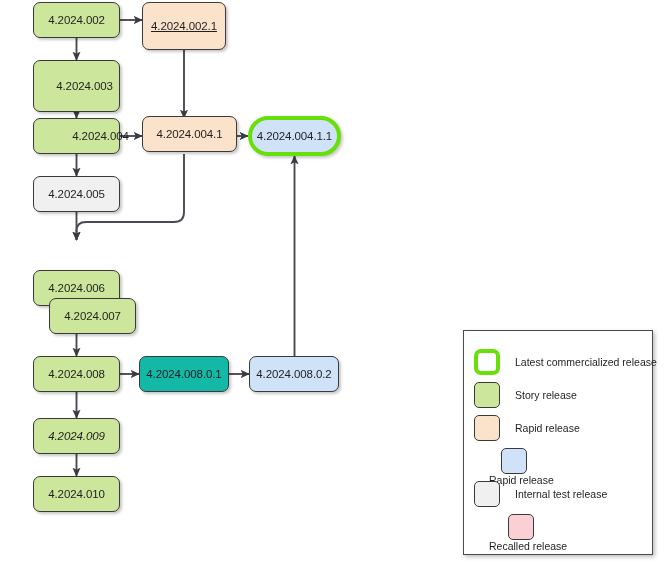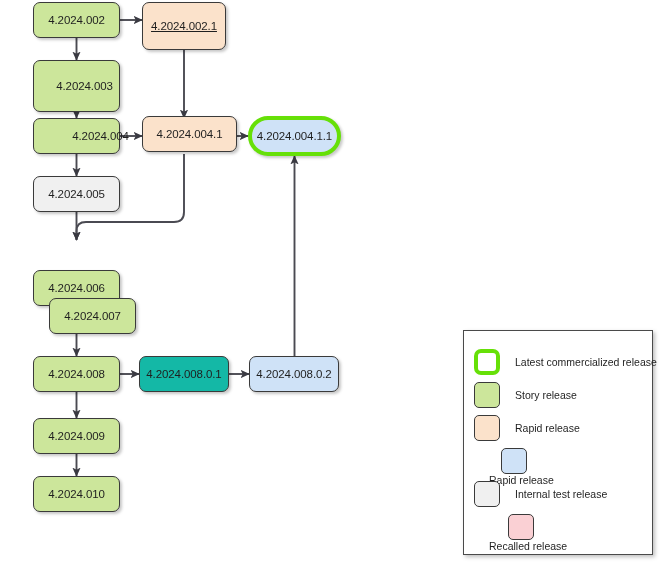--- a/index.html
+++ b/index.html
@@ -146,21 +146,21 @@
       </div>
       <div class="node" style="left: 33px; top: 356px; width: 87px; height: 36px; background: rgb(204, 230, 155);">
         <span>4.2024.008</span>
       </div>
       <div class="node" style="left: 139px; top: 356px; width: 90px; height: 36px; background: #14b8a6;">
         <span>4.2024.008.0.1</span>
       </div>
       <div class="node" style="left: 249px; top: 356px; width: 90px; height: 36px; background: rgb(207, 226, 247);">
         <span>4.2024.008.0.2</span>
       </div>
-      <div class="node" style="left: 33px; top: 418px; width: 87px; height: 36px; background: rgb(204, 230, 155);">
+      <div class="node" style="left: 33px; top: 418px; width: 87px; height: 36px; background: rgb(204, 230, 155); font-style: italic;">
         <span>4.2024.009</span>
       </div>
       <div class="node" style="left: 33px; top: 476px; width: 87px; height: 36px; background: rgb(204, 230, 155);">
         <span>4.2024.010</span>
       </div>
     </div>
 
   <div id="legend" style="left: 463px; top: 330px; width: 190px; height: 225px;">
       <div class="legend-row" style="top: 51px;">
         <div class="swatch" style="background: rgb(204, 230, 155);"></div>

